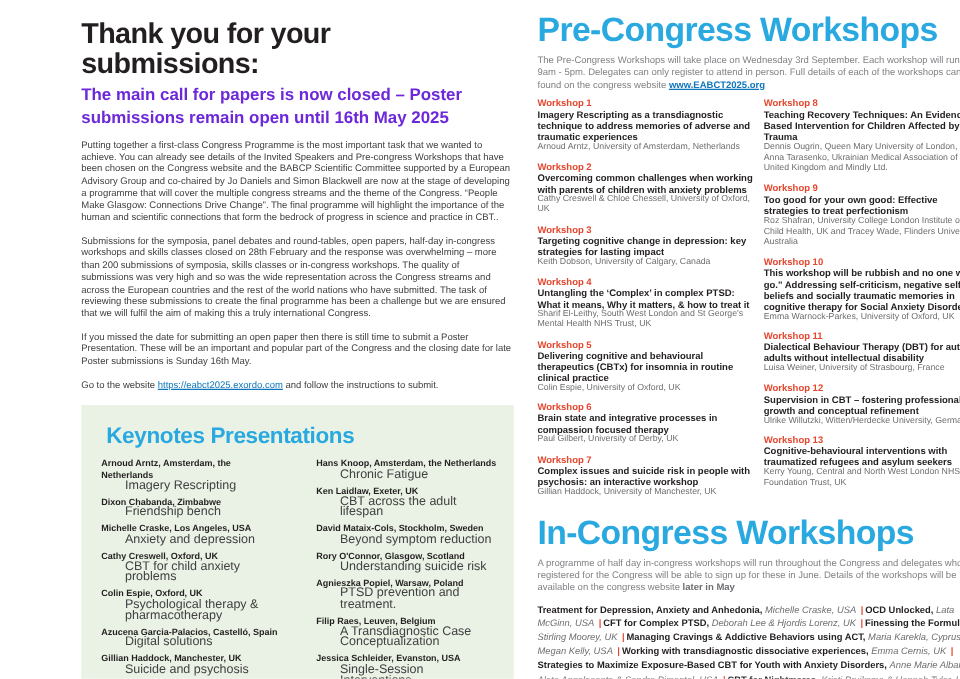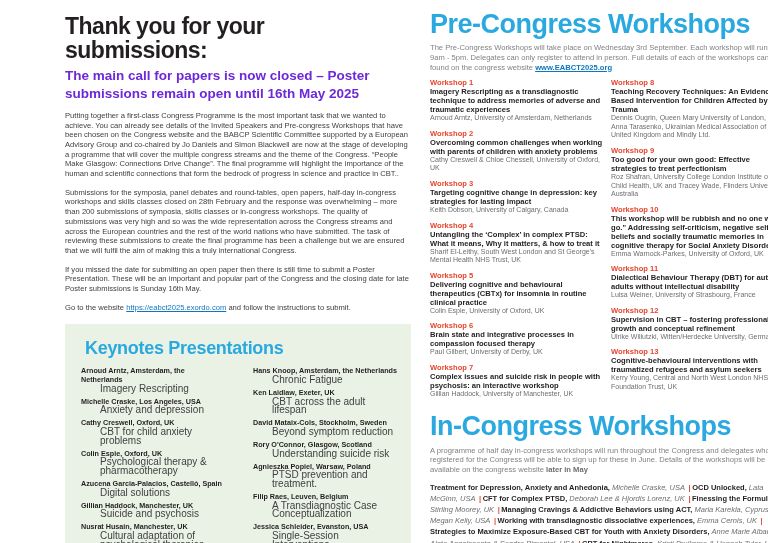--- a/index.html
+++ b/index.html
@@ -64,20 +64,24 @@
     <div class="keynotes-box">
       <div class="keynotes-heading">Keynotes Presentations</div>
       <div class="keynote-cols">
         <div class="keynote-col">
 
             <div class="kn-entry">
               <div class="kn-name">Arnoud Arntz, Amsterdam, the Netherlands</div>
               <div class="kn-topic">Imagery Rescripting</div>
             </div>
 
+            <div class="kn-entry">
+              <div class="kn-name">Dixon Chabanda, Zimbabwe</div>
+              <div class="kn-topic">Friendship bench</div>
+            </div>
 
             <div class="kn-entry">
               <div class="kn-name">Michelle Craske, Los Angeles, USA</div>
               <div class="kn-topic">Anxiety and depression</div>
             </div>
 
             <div class="kn-entry">
               <div class="kn-name">Cathy Creswell, Oxford, UK</div>
               <div class="kn-topic">CBT for child anxiety problems</div>
             </div>

